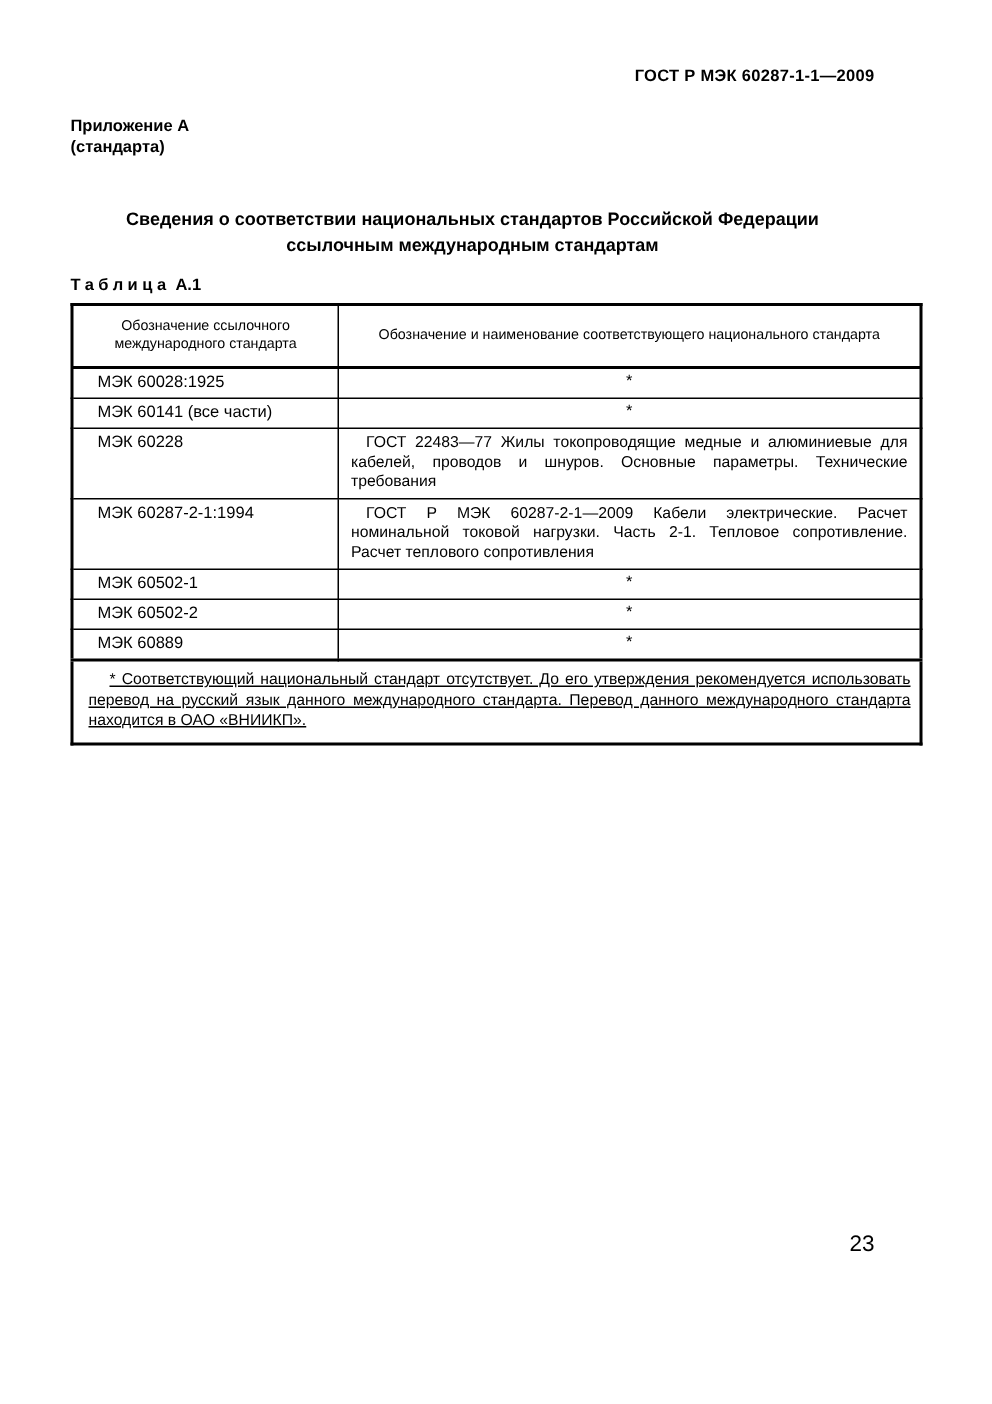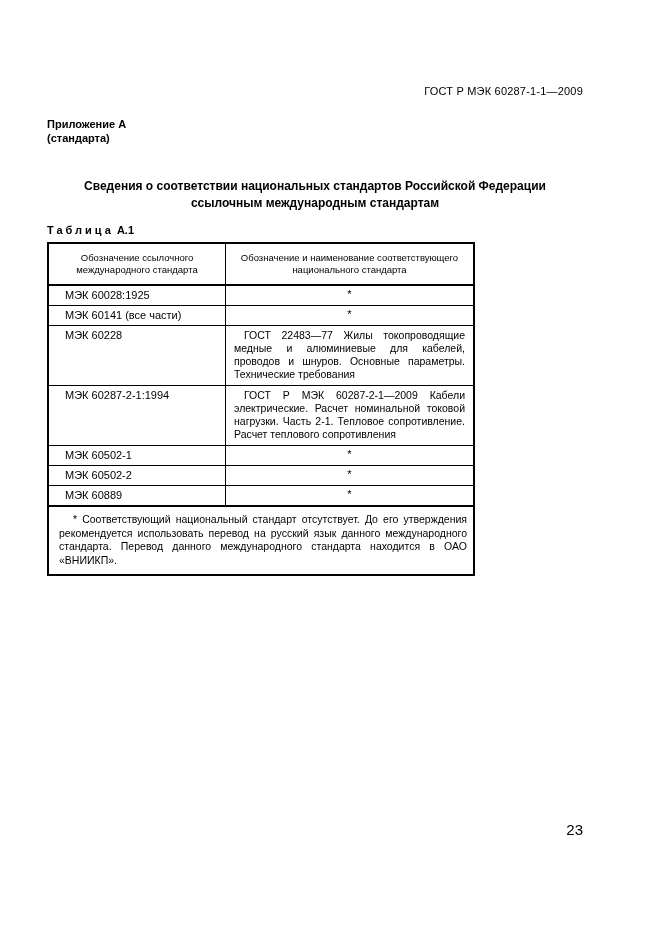--- a/index.html
+++ b/index.html
@@ -16,24 +16,24 @@
     font-family: "Liberation Sans", sans-serif;
     overflow: hidden;
   }
   .content {
     position: absolute;
     left: 47px;
     top: 0;
     width: 536px;
   }
   .doc-header {
-    margin-top: 85px;
+    margin-top: 45px;
     text-align: right;
     font-size: 11px;
-    font-weight: normal;
+    font-weight: bold;
     line-height: 13px;
     letter-spacing: 0.2px;
   }
   .annex {
     margin-top: 19px;
     font-size: 11px;
     font-weight: bold;
     line-height: 14px;
   }
   .doc-title {
@@ -47,21 +47,21 @@
     margin-top: 12px;
     font-size: 11px;
     line-height: 13px;
     font-weight: bold;
   }
   .table-caption .spaced {
     letter-spacing: 3px;
   }
   table.std-table {
     margin-top: 5px;
-    width: 428px;
+    width: 568px;
     border-collapse: collapse;
     border: 2px solid #000000;
     table-layout: fixed;
   }
   table.std-table th,
   table.std-table td {
     border: 1px solid #000000;
     font-weight: normal;
   }
   table.std-table thead th {
@@ -97,20 +97,21 @@
     vertical-align: top;
     padding: 3px 8px 4px 8px;
   }
   tr.footnote-row td {
     border-top: 2px solid #000000;
     font-size: 10.5px;
     line-height: 13.5px;
     text-align: justify;
     text-indent: 14px;
     padding: 6px 6px 7px 10px;
+    text-decoration: underline;
   }
   .page-number {
     position: absolute;
     top: 813px;
     right: 78px;
     font-size: 15px;
     line-height: 13px;
     margin-top: 10px;
   }
 </style>

